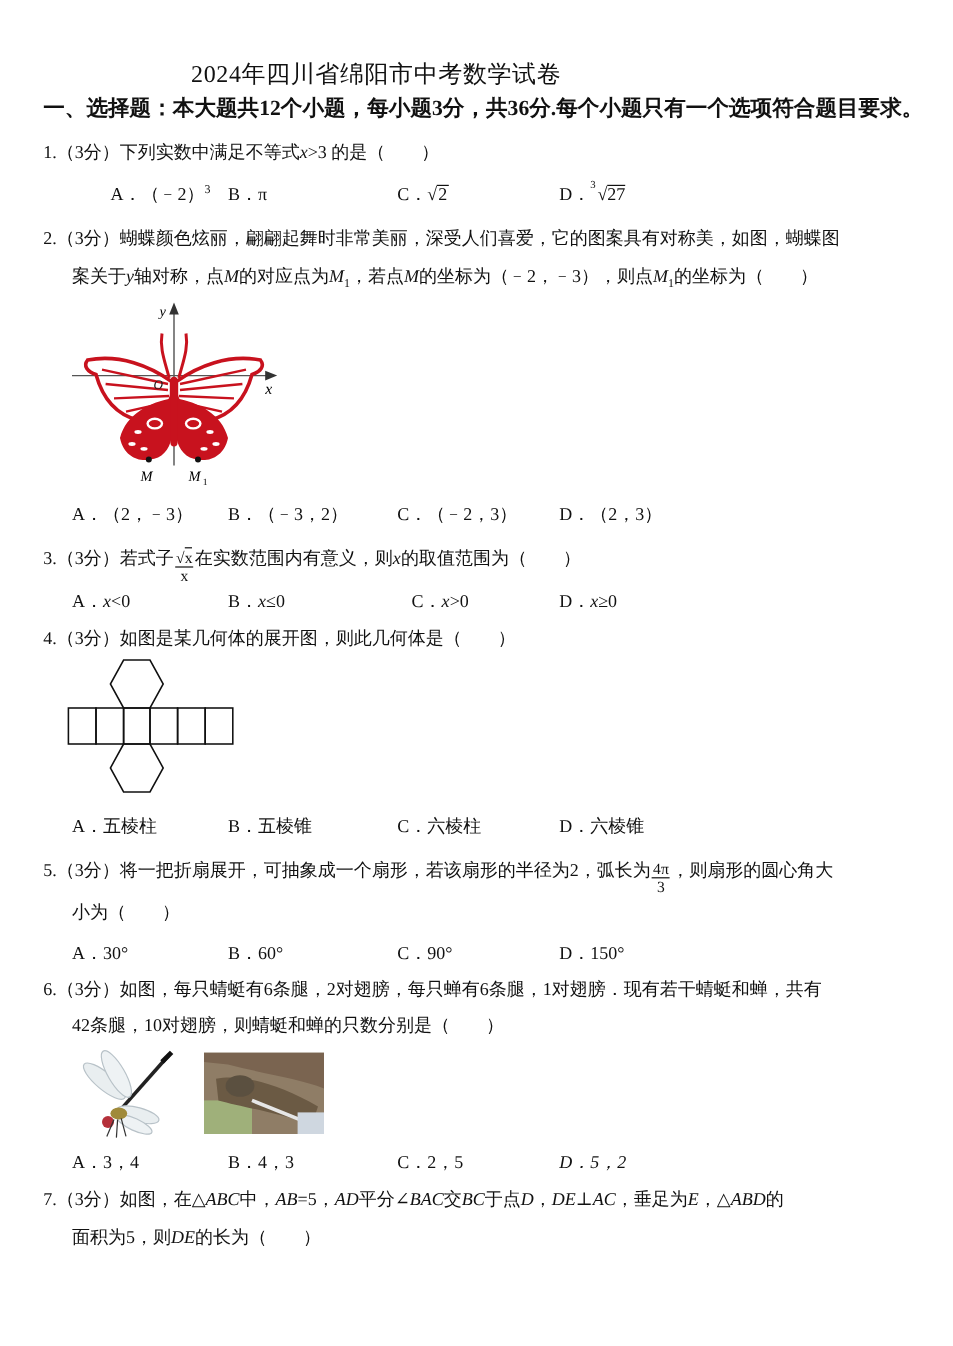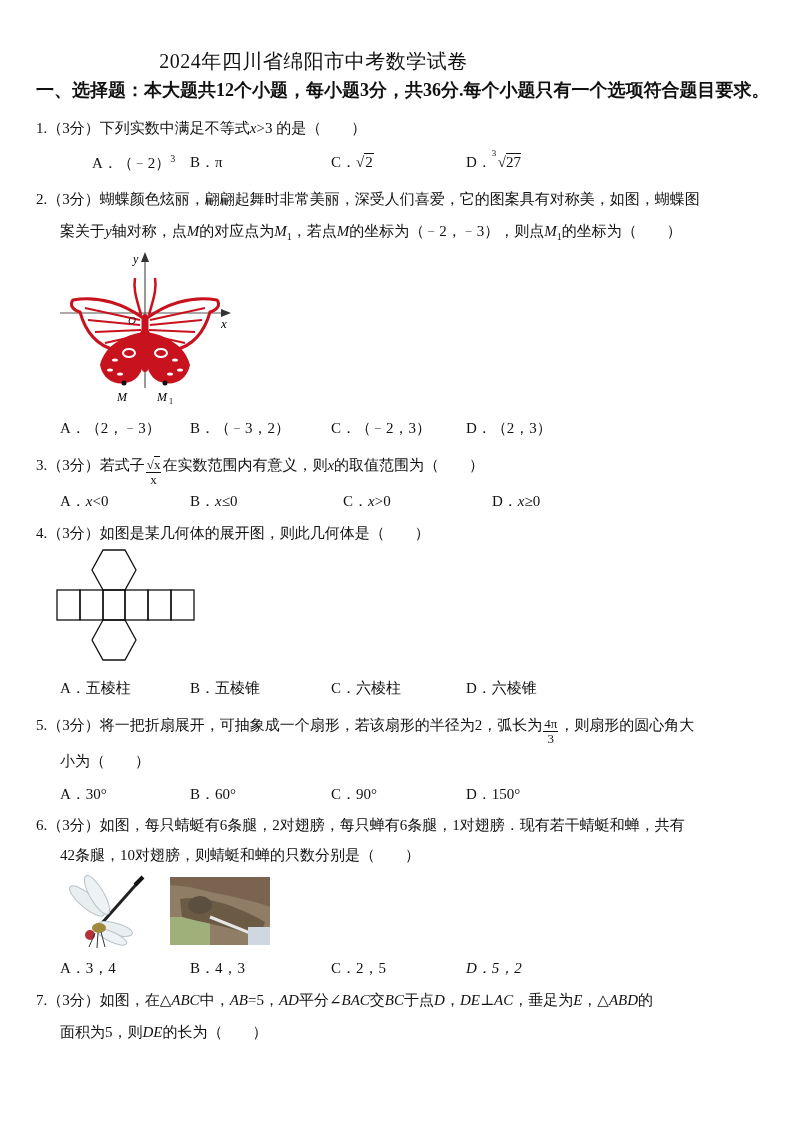--- a/index.html
+++ b/index.html
@@ -94,21 +94,21 @@
 <div class="abs opt" style="left:190px;top:419px;"><span>B．</span><span>（﹣3，2）</span></div>
 <div class="abs opt" style="left:331px;top:419px;"><span>C．</span><span>（﹣2，3）</span></div>
 <div class="abs opt" style="left:466px;top:419px;text-align:right;"><span>D．</span><span>（2，3）</span></div>
 
 <div class="abs q" style="left:36px;top:452px;">
   <span>3.</span><span>（3分）</span><span>若式子</span><span class="frac" style="position:relative;top:6px;"><span class="num">√<span style="border-top:1px solid #111;">x</span></span><span class="den">x</span></span><span>在实数范围内有意义，则</span><i class="v">x</i><span>的取值范围为（　　）</span>
 </div>
 <div class="abs opt" style="left:60px;top:492px;"><span>A．</span><i class="v">x</i><span>&lt;0</span></div>
 <div class="abs opt" style="left:190px;top:492px;"><span>B．</span><i class="v">x</i><span>≤0</span></div>
 <div class="abs opt" style="left:331px;top:492px;margin-left:12px;"><span>C．</span><i class="v">x</i><span>&gt;0</span></div>
-<div class="abs opt" style="left:492px;top:492px;"><span>D．</span><i class="v">x</i><span>≥0</span></div>
+<div class="abs opt" style="left:466px;top:492px;"><span>D．</span><i class="v">x</i><span>≥0</span></div>
 
 <div class="abs q" style="left:36px;top:523px;">
   <span>4.</span><span>（3分）</span><span>如图是某几何体的展开图，则此几何体是（　　）</span>
 </div>
 <svg class="fig" style="left:55px;top:548px;" width="145" height="125" viewBox="0 0 145 125">
   <g fill="none" stroke="#111" stroke-width="1.3">
     <polygon points="48,42 37,22 48,2 70,2 81,22 70,42"></polygon>
     <rect x="2" y="42" width="23" height="30"></rect>
     <rect x="25" y="42" width="23" height="30"></rect>
     <rect x="48" y="42" width="22" height="30"></rect>

